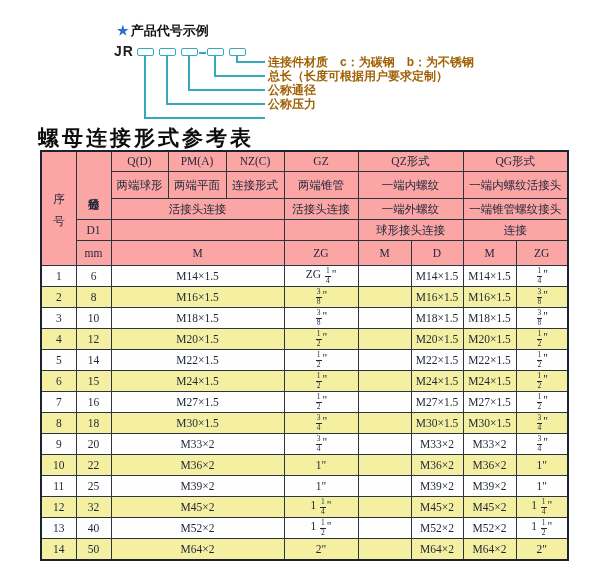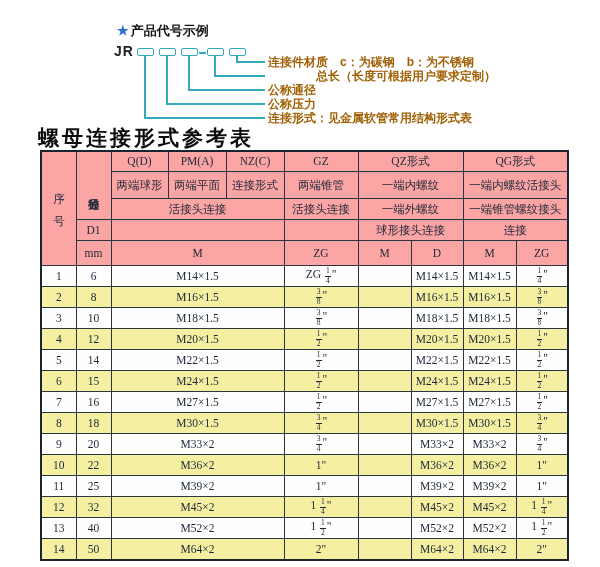--- a/index.html
+++ b/index.html
@@ -63,24 +63,23 @@
   <div class="vline" style="left:214px;top:56px;height:20px;"></div>
   <div class="hline" style="left:214px;top:75px;width:51px;"></div>
   <div class="vline" style="left:188px;top:56px;height:34px;"></div>
   <div class="hline" style="left:188px;top:89px;width:77px;"></div>
   <div class="vline" style="left:166px;top:56px;height:48px;"></div>
   <div class="hline" style="left:166px;top:103px;width:99px;"></div>
   <div class="vline" style="left:144px;top:56px;height:62px;"></div>
   <div class="hline" style="left:144px;top:117px;width:121px;"></div>
 
   <div class="dlabel" style="top:54px;">连接件材质　c：为碳钢　b：为不锈钢</div>
-  <div class="dlabel" style="top:68px;margin-left:48px;">总长（长度可根据用户要求定制）</div>
+  <div class="dlabel" style="top:68px;">总长（长度可根据用户要求定制）</div>
   <div class="dlabel" style="top:82px;">公称通径</div>
   <div class="dlabel" style="top:96px;">公称压力</div>
-  <div class="dlabel" style="top:110px;">连接形式：见金属软管常用结构形式表</div>
 </div>
 
 <div class="tbl-title">螺母连接形式参考表</div>
 
 <table>
   <colgroup>
     <col style="width:35px">
       <col style="width:35px">
       <col style="width:57px">
     <col style="width:58px">

